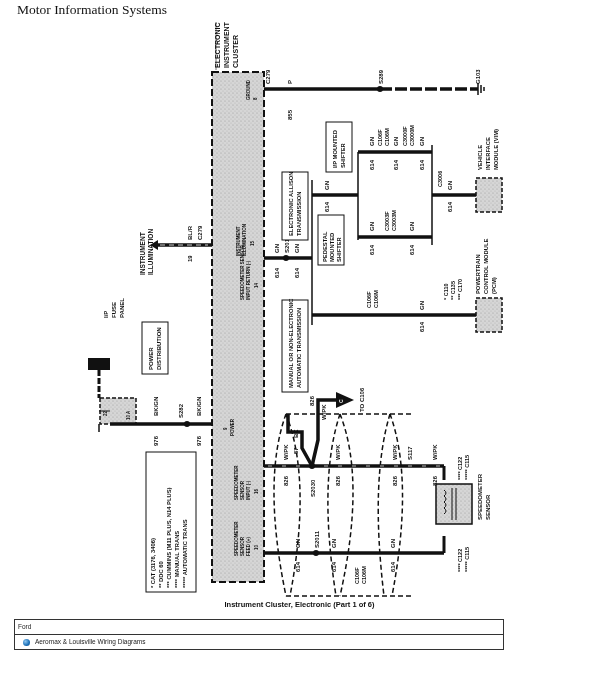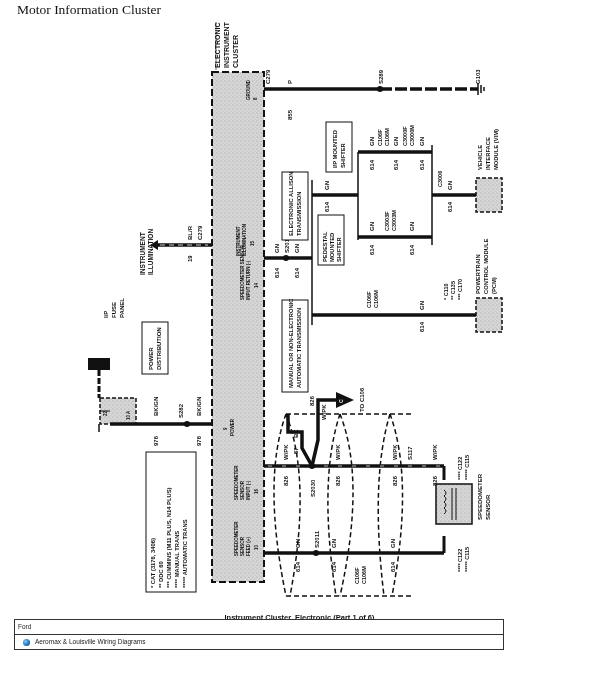--- a/index.html
+++ b/index.html
@@ -1,29 +1,29 @@
 <!DOCTYPE html>
 <html><head>
 <meta charset="utf-8">
 <style>
   html, body { margin:0; padding:0; background:#fff; }
   body { width:600px; height:690px; position:relative; overflow:hidden; font-family:"Liberation Sans", sans-serif; }
   .header-title { position:absolute; left:17px; top:2px; font-family:"Liberation Serif", serif; font-size:13.5px; color:#111; }
   .diagram { position:absolute; left:0; top:0; width:600px; height:620px; }
   .diagram text { font-family:"Liberation Sans", sans-serif; font-weight:bold; fill:#111; }
-  .caption { position:absolute; left:0; width:599px; top:613px; text-align:center; font-size:7.5px; font-weight:bold; color:#111; }
+  .caption { position:absolute; left:0; width:599px; top:600px; text-align:center; font-size:7.5px; font-weight:bold; color:#111; }
   .footer { position:absolute; left:14px; top:619px; width:488px; border:1.5px solid #333; background:#fff; }
   .footer .row { font-size:6.5px; color:#222; padding:2px 3px; height:10px; line-height:10px; }
   .footer .row + .row { border-top:1px solid #333; display:flex; align-items:center; padding-left:8px; }
   .bullet { width:7px; height:7px; border-radius:50%; background:radial-gradient(circle at 35% 35%, #8ec6f0, #1a6fb8 60%, #0d4a80); display:inline-block; margin-right:5px; }
 </style>
 </head>
 <body>
 
-<div class="header-title">Motor Information Cluster</div>
+<div class="header-title">Motor Information Systems</div>
 
 <svg class="diagram" viewBox="0 0 600 620" xmlns="http://www.w3.org/2000/svg">
   <defs>
     <pattern id="stipple" width="4" height="4" patternUnits="userSpaceOnUse">
       <rect width="4" height="4" fill="#d6d6d6"></rect>
       <circle cx="1" cy="1" r="0.6" fill="#9a9a9a"></circle>
       <circle cx="3" cy="3" r="0.5" fill="#b0b0b0"></circle>
     </pattern>
   </defs>
 

